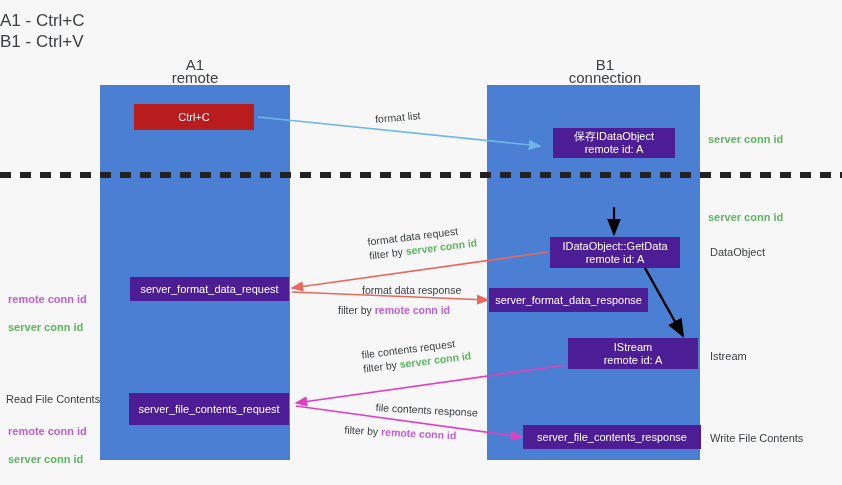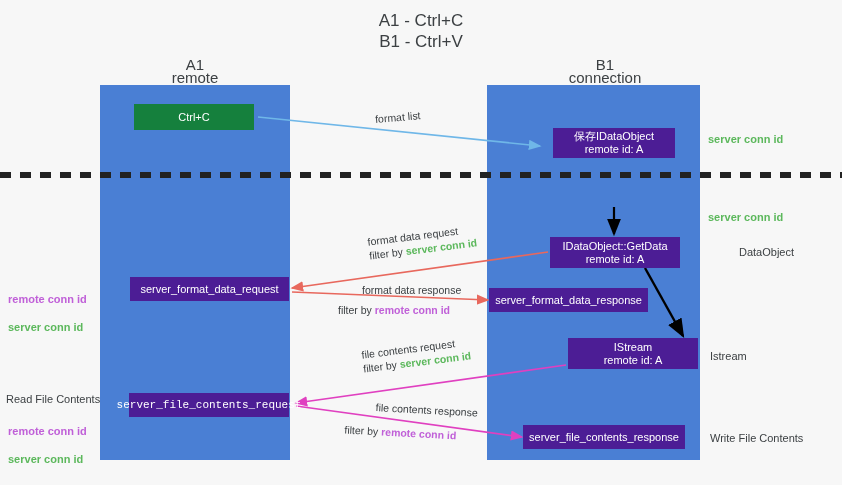--- a/index.html
+++ b/index.html
@@ -8,38 +8,38 @@
     background:#f7f7f7;
     font-family:"Liberation Sans", sans-serif;
     position:relative;
     overflow:hidden;
     -webkit-font-smoothing:antialiased;
   }
   #stage{position:absolute;left:0;top:0;width:842px;height:485px;}
 
   .title{
     position:absolute;left:0;top:10px;width:842px;
-    text-align:center;color:#3c4043;font-size:17px;line-height:21px;
+    color:#3c4043;font-size:17px;line-height:21px;
     white-space:pre-line;
   }
 
   .colhead{
     position:absolute;text-align:center;color:#3c4043;
     font-size:15px;line-height:13px;white-space:pre-line;
   }
 
   .lane{position:absolute;background:#4a7fd4;}
 
   .box{
     position:absolute;box-sizing:border-box;
     display:flex;align-items:center;justify-content:center;
     text-align:center;color:#ffffff;font-size:11px;line-height:13px;
     white-space:pre-line;padding:2px 4px;
   }
-  .box.green{background:#15803d;}
+  .box.green{background:#b91c1c;}
   .box.orange{background:#fbb champs;}
   .box.orange{background:#4c1d95;}
 
   .sidelabel{
     position:absolute;font-size:11px;line-height:14px;white-space:pre-line;
   }
   .green-t{color:#5cb85c;font-weight:bold;}
   .purple-t{color:#c060d8;font-weight:bold;}
   .dark-t{color:#3c4043;}
 
@@ -101,22 +101,22 @@
 
   <div class="box green" style="left:134px;top:104px;width:120px;height:26px;">Ctrl+C</div>
   <div class="box orange" style="left:553px;top:128px;width:122px;height:30px;">保存IDataObject
 remote id: A</div>
   <div class="box orange" style="left:550px;top:237px;width:130px;height:31px;">IDataObject::GetData
 remote id: A</div>
   <div class="box orange" style="left:130px;top:277px;width:159px;height:24px;">server_format_data_request</div>
   <div class="box orange" style="left:489px;top:288px;width:159px;height:24px;">server_format_data_response</div>
   <div class="box orange" style="left:568px;top:338px;width:130px;height:31px;">IStream
 remote id: A</div>
-  <div class="box orange" style="left:129px;top:393px;width:160px;height:24px;font-family:Liberation Mono, monospace;">server_file_contents_request</div>
-  <div class="box orange" style="left:523px;top:425px;width:162px;height:24px;">server_file_contents_response</div>
+  <div class="box orange" style="left:129px;top:393px;width:160px;height:32px;">server_file_contents_request</div>
+  <div class="box orange" style="left:523px;top:425px;width:178px;height:24px;">server_file_contents_response</div>
 
   <div class="arrowlabel" style="left:375px;top:110px;transform:rotate(-5deg);">format list</div>
 
   <div class="arrowlabel" style="left:368px;top:228px;transform:rotate(-7deg);">
     <div>format data request</div>
     <div><span>filter by </span><span class="hl-green">server conn id</span></div>
   </div>
 
   <div class="arrowlabel" style="left:338px;top:283px;">
     <div style="padding-left:24px;">format data response</div>
@@ -139,17 +139,17 @@
   </div>
 
   <div class="sidelabel dark-t" style="left:6px;top:392px;">Read File Contents</div>
   <div class="sidelabel" style="left:8px;top:410px;width:90px;">
     <div class="purple-t">remote conn id</div>
     <div class="green-t">server conn id</div>
   </div>
 
   <div class="sidelabel green-t" style="left:708px;top:132px;">server conn id</div>
   <div class="sidelabel green-t" style="left:708px;top:210px;">server conn id</div>
-  <div class="sidelabel dark-t" style="left:710px;top:245px;margin-left:29px;">DataObject</div>
+  <div class="sidelabel dark-t" style="left:710px;top:245px;">DataObject</div>
   <div class="sidelabel dark-t" style="left:710px;top:349px;">Istream</div>
   <div class="sidelabel dark-t" style="left:710px;top:431px;">Write File Contents</div>
 
 </div>
 
 </body></html>

